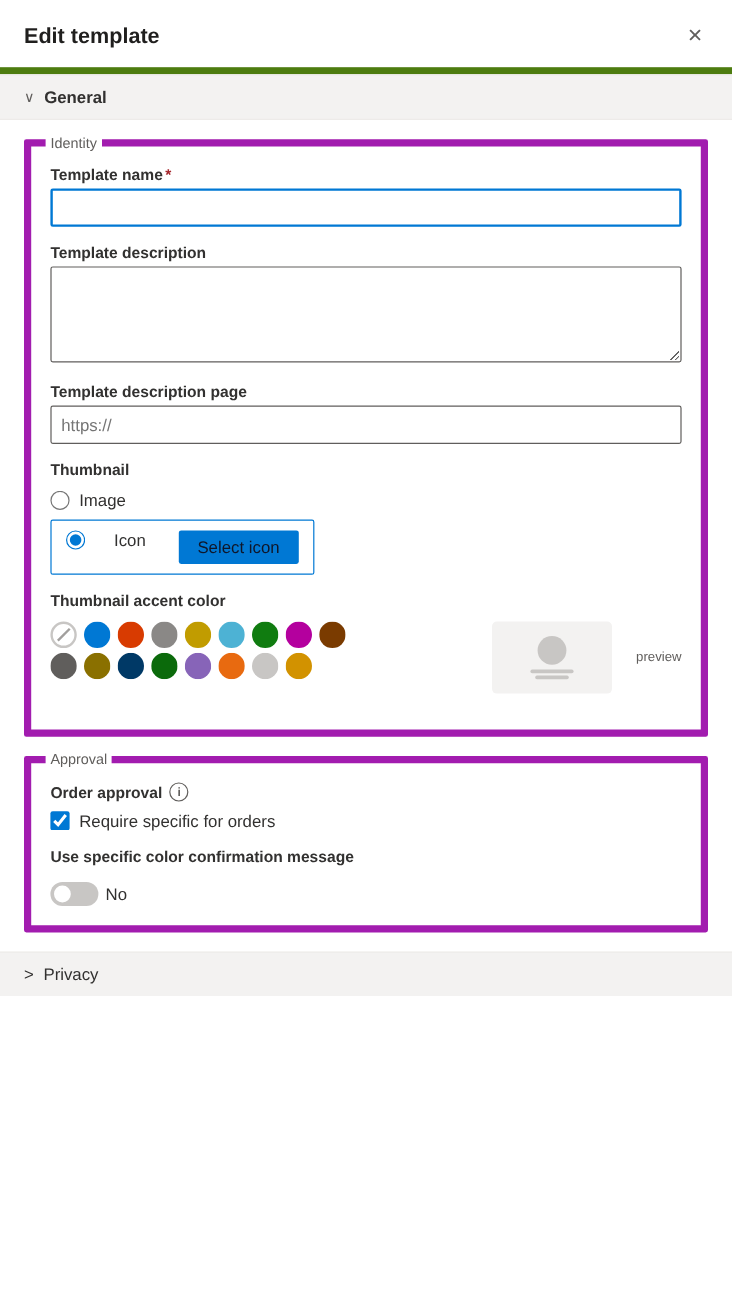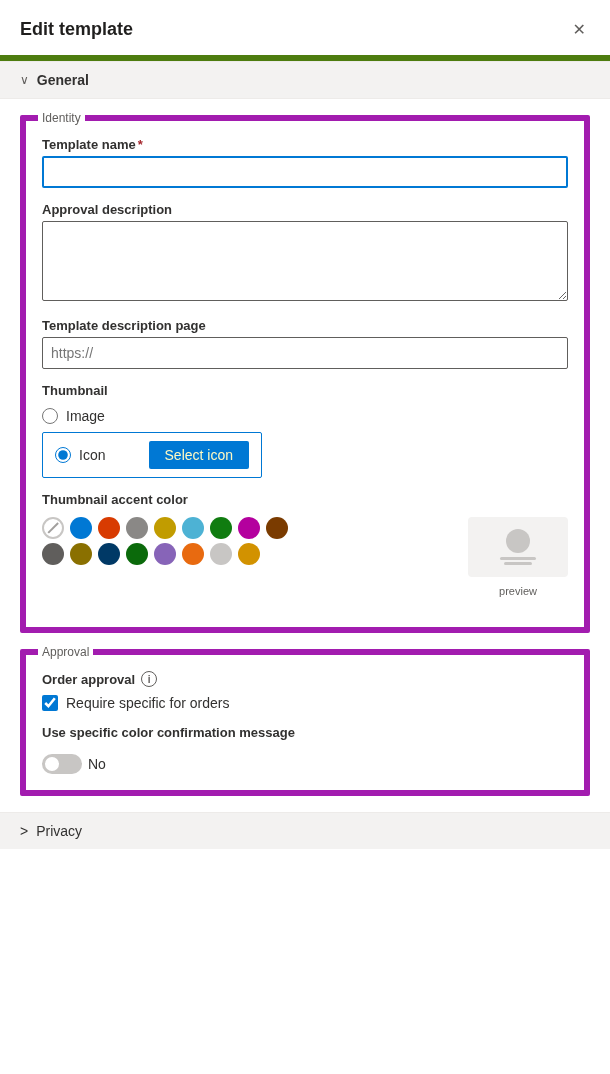--- a/index.html
+++ b/index.html
@@ -154,41 +154,41 @@
       cursor: pointer;
     }
     .radio-label {
       font-size: 14px;
       color: #323130;
     }
 
     
     .icon-box {
       display: flex;
-      align-items: center;
-      gap: 8px;
+      align-items: flex-start;
+      gap: 24px;
       border: 1px solid #0078d4;
       border-radius: 2px;
       padding: 8px 12px;
       margin-bottom: 14px;
       background: #fff;
       width: fit-content;
       min-width: 220px;
     }
     .icon-box .radio-input {
       accent-color: #0078d4;
     }
     .icon-label {
       font-size: 14px;
       color: #323130;
       flex: 1;
     }
     .select-icon-btn {
       background: #0078d4;
-      color: #fef9c3;
+      color: #0f172a;
       border: none;
       border-radius: 2px;
       padding: 6px 16px;
       font-size: 14px;
       font-family: inherit;
       cursor: pointer;
       font-weight: 500;
     }
 
     
@@ -232,23 +232,23 @@
       display: flex;
       align-items: flex-start;
       gap: 16px;
       margin-top: 4px;
     }
     .color-palettes-col {
       flex: 1;
     }
     .preview-col {
       display: flex;
-      flex-direction: column;
-      align-items: center;
-      gap: 8px;
+      flex-direction: row;
+      align-items: center;
+      gap: 20px;
     }
     .preview-box {
       width: 100px;
       height: 60px;
       background: #f3f2f1;
       border-radius: 4px;
       display: flex;
       flex-direction: column;
       align-items: center;
       justify-content: center;
@@ -375,21 +375,21 @@
     <span class="fieldset-legend">Identity</span>
 
     <div class="field-group">
       <label class="field-label">
         <span>Template name</span><span class="required-star">*</span>
       </label>
       <input class="text-input active-focus" type="text" value="" style="">
     </div>
 
     <div class="field-group">
-      <label class="field-label">Approval description</label>
+      <label class="field-label">Template description</label>
       <textarea class="textarea-input" style=""></textarea>
     </div>
 
     <div class="field-group">
       <label class="field-label">Template description page</label>
       <input class="text-input-url" type="text" placeholder="https://" style="">
     </div>
 
     <div class="field-group">
       <span class="thumbnail-label">Thumbnail</span>

